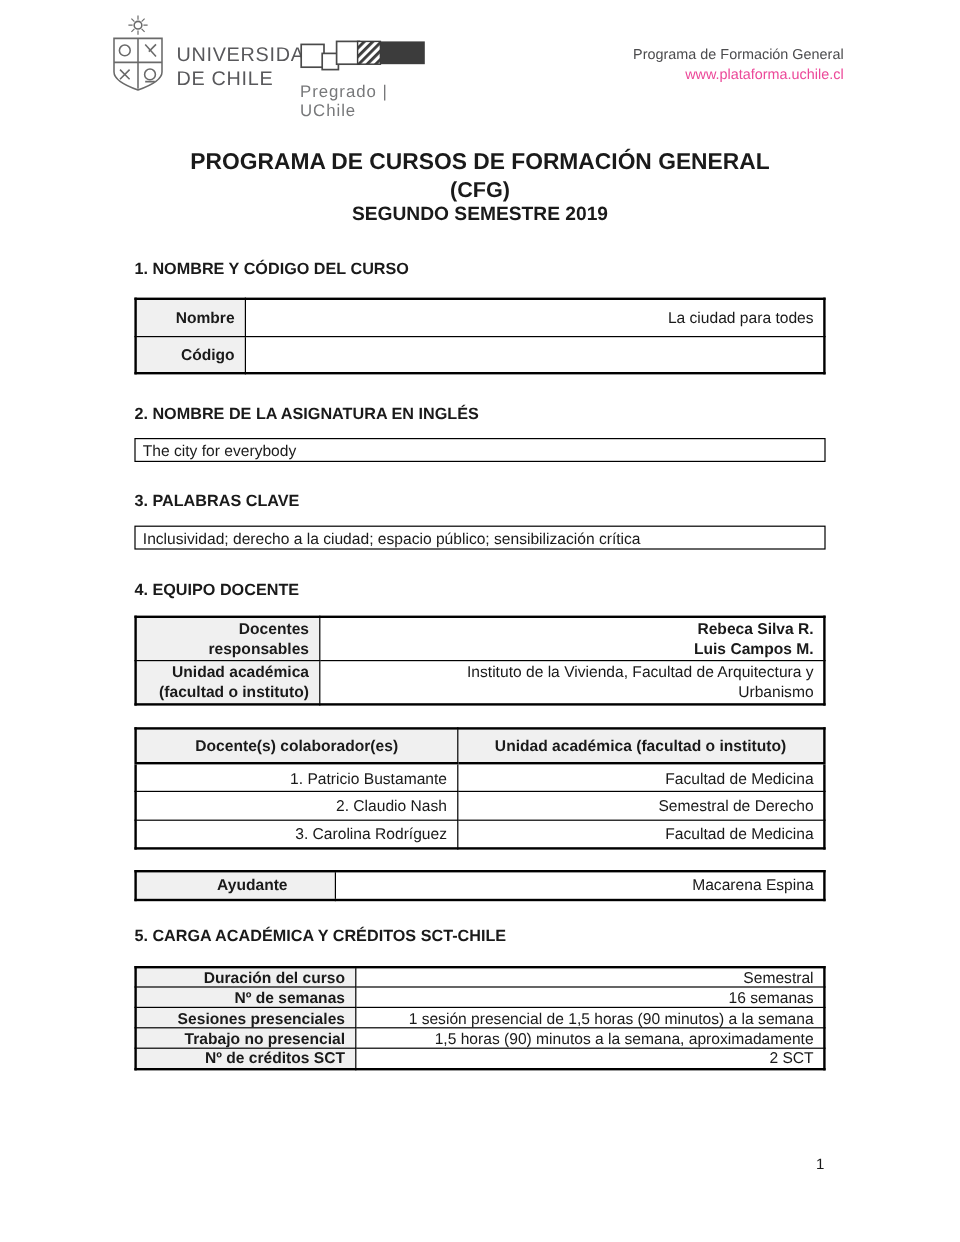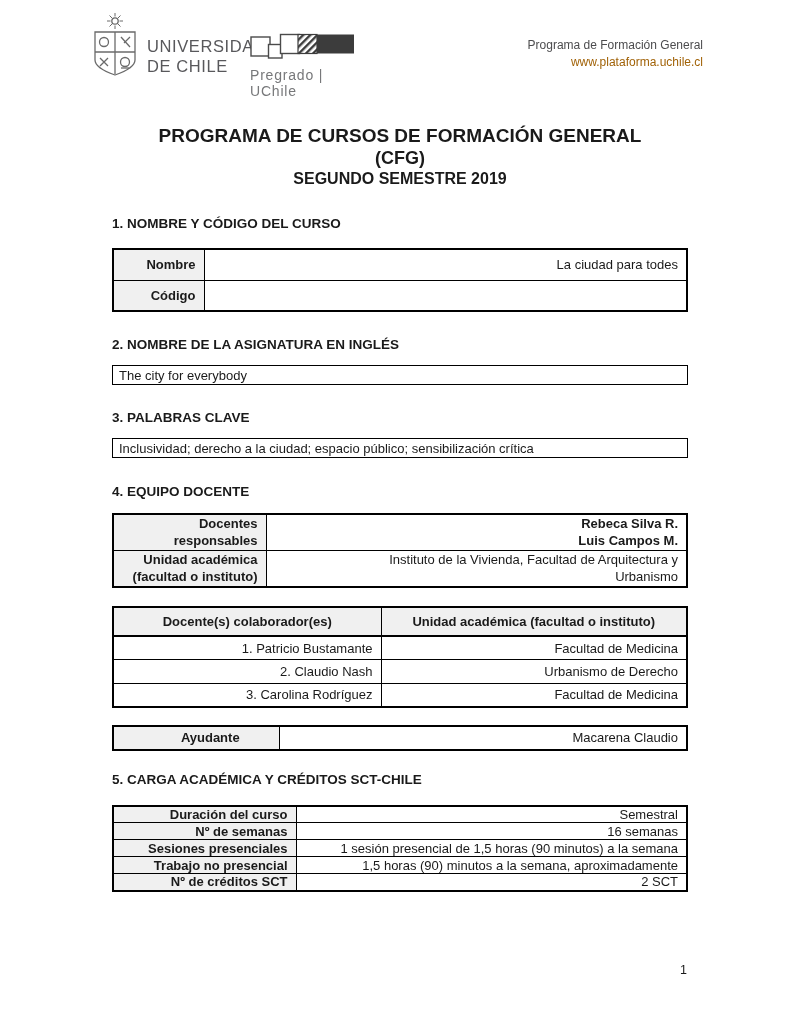--- a/index.html
+++ b/index.html
@@ -24,21 +24,21 @@
   }
   .pregrado { position:absolute; left:250px; top:20px; width:110px; }
   .pregrado-label {
     margin-top:3px; font-size:14px; letter-spacing:0.8px; color:#77787a;
   }
   .hdr-right {
     position:absolute; right:97px; top:27px;
     text-align:right; font-size:12px; line-height:17px;
   }
   .hdr-right .pfg { color:#4c4c4e; }
-  .hdr-right .web { color:#a16207; }
+  .hdr-right .web { color:#ec4899; }
 
   
   .content { position:absolute; left:112px; top:115px; width:576px; }
 
   .doc-title { text-align:center; padding-top:10px; font-weight:bold; }
   .doc-title .t1 { font-size:19px; line-height:22px; }
   .doc-title .t2 { font-size:18px; line-height:22px; }
   .doc-title .t3 { font-size:16px; line-height:20px; }
 
   .sec-h { font-size:13.5px; font-weight:bold; line-height:15px; }
@@ -199,34 +199,34 @@
           <tr>
         <th class="c1">Docente(s) colaborador(es)</th>
         <th>Unidad académica (facultad o instituto)</th>
       </tr>
       <tr>
         <td class="c1">1. Patricio Bustamante</td>
         <td>Facultad de Medicina</td>
       </tr>
       <tr>
         <td class="c1">2. Claudio Nash</td>
-        <td>Urbanismo de Derecho</td>
+        <td>Semestral de Derecho</td>
       </tr>
       <tr>
         <td class="c1">3. Carolina Rodríguez</td>
         <td>Facultad de Medicina</td>
       </tr>
     </tbody>
       </table>
 
     <table class="t-assist">
       <tbody>
           <tr>
         <td class="lbl c1">Ayudante</td>
-        <td>Macarena Claudio</td>
+        <td>Macarena Espina</td>
       </tr>
     </tbody>
       </table>
 
     <div class="sec-h h5x">5. CARGA ACADÉMICA Y CRÉDITOS SCT-CHILE</div>
     <table class="t-load">
       <tbody>
           <tr>
         <td class="lbl c1">Duración del curso</td>
         <td>Semestral</td>

